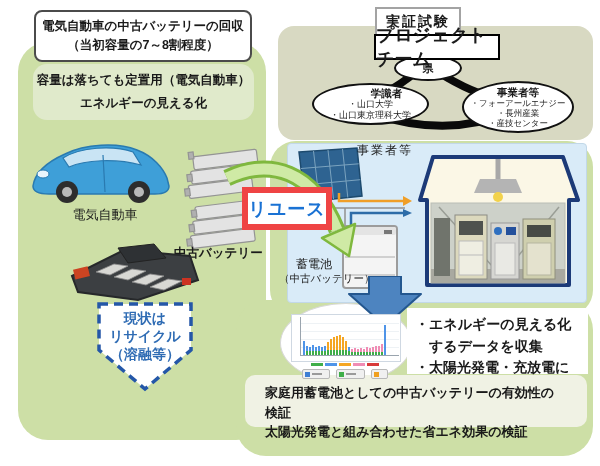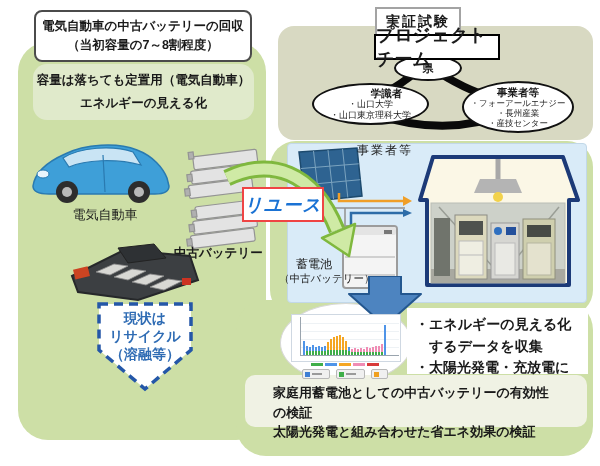--- a/index.html
+++ b/index.html
@@ -13,21 +13,21 @@
   .collect-box{left:34px;top:10px;width:214px;height:48px;background:#fff;border:2px solid #4b4b4b;border-radius:8px;z-index:3;display:flex;flex-direction:column;justify-content:center;gap:2px;}
   .collect-box div{font-size:12.5px;font-weight:bold;text-align:center;}
   .left-panel{left:18px;top:42px;width:248px;height:398px;z-index:1;}
   .capacity-box{left:33px;top:64px;width:221px;height:56px;background:#e0eacb;border-radius:14px;z-index:2;display:flex;flex-direction:column;justify-content:center;gap:6px;}
   .capacity-box div{font-size:12.5px;font-weight:bold;text-align:center;}
   .ev-label{left:50px;top:206px;width:110px;font-size:13px;font-weight:normal;text-align:center;z-index:2;}
   .usedbatt-label{left:174px;top:245px;width:100px;font-size:12.5px;font-weight:bold;z-index:2;}
   .pentagon-text{left:92px;top:309px;width:106px;z-index:3;text-align:center;font-size:14px;font-weight:bold;color:#2f6cb4;line-height:18px;}
 
   
-  .reuse-box{left:242px;top:187px;width:78px;height:31px;background:#fff;border:2px solid #ef4444;z-index:6;display:flex;align-items:center;justify-content:center;font-style:italic;}
+  .reuse-box{left:242px;top:187px;width:78px;height:31px;background:#fff;border:6px solid #ef4444;z-index:6;display:flex;align-items:center;justify-content:center;}
   .reuse-box span{color:#1a72d4;font-size:18px;font-weight:bold;letter-spacing:1px;}
 
   
   .demo-title{left:375px;top:7px;width:82px;height:25px;background:#fff;border:2px solid #a3a3a3;z-index:4;display:flex;align-items:center;justify-content:center;font-size:14px;font-weight:bold;letter-spacing:2px;}
   .beige-panel{left:278px;top:26px;width:315px;height:114px;background:#d8d9c2;border-radius:16px;z-index:1;}
   .team-box{left:374px;top:34px;width:122px;height:22px;background:#fff;border:2px solid #000;z-index:4;display:flex;align-items:center;justify-content:center;font-size:18px;font-weight:bold;}
   .ell{background:#fff;border:2px solid #111;border-radius:50%;z-index:3;display:flex;flex-direction:column;align-items:center;justify-content:center;}
   .ell-pref{left:394px;top:55px;width:64px;height:22px;font-size:11px;}
   .ell-aca{left:312px;top:83px;width:113px;height:38px;}
   .ell-aca .t{font-size:10.5px;font-weight:bold;line-height:11px;margin-left:32px;}
@@ -51,21 +51,21 @@
   .mbar{width:2px;display:flex;flex-direction:column;justify-content:flex-end;}
   .mbar div{width:2px;}
   .legend-strip{left:293px;top:362px;width:104px;height:5px;display:flex;gap:2px;align-items:center;justify-content:center;z-index:4;}
   .legend-strip div{height:3px;width:12px;}
   .chart-buttons{left:302px;top:369px;width:86px;height:9px;display:flex;gap:6px;justify-content:center;z-index:4;}
   .cbtn{width:24px;height:8px;background:#f0f0f0;border:1px solid #b8b8b8;border-radius:2px;display:flex;align-items:center;gap:2px;padding:0 2px;}
   .cbtn i{display:block;width:5px;height:5px;}
   .cbtn em{display:block;width:10px;height:2px;background:#9a9a9a;}
   .info-box{left:407px;top:308px;width:181px;height:66px;background:#fff;z-index:3;padding:6px 8px;box-sizing:border-box;}
   .info-box div{font-size:14px;font-weight:bold;line-height:1.55;}
-  .verify-box{left:245px;top:375px;width:342px;height:52px;background:#f0f2e4;border-radius:10px;z-index:3;padding:8px 28px;box-sizing:border-box;}
+  .verify-box{left:245px;top:375px;width:342px;height:52px;background:#f0f2e4;border-radius:10px;z-index:3;padding:8px 20px;box-sizing:border-box;}
   .verify-box div{font-size:13px;font-weight:bold;line-height:1.5;}
 
   svg{display:block;}
 </style>
 </head>
 <body>
 
 <div id="stage">
 
   <div class="abs left-panel panel"></div>

